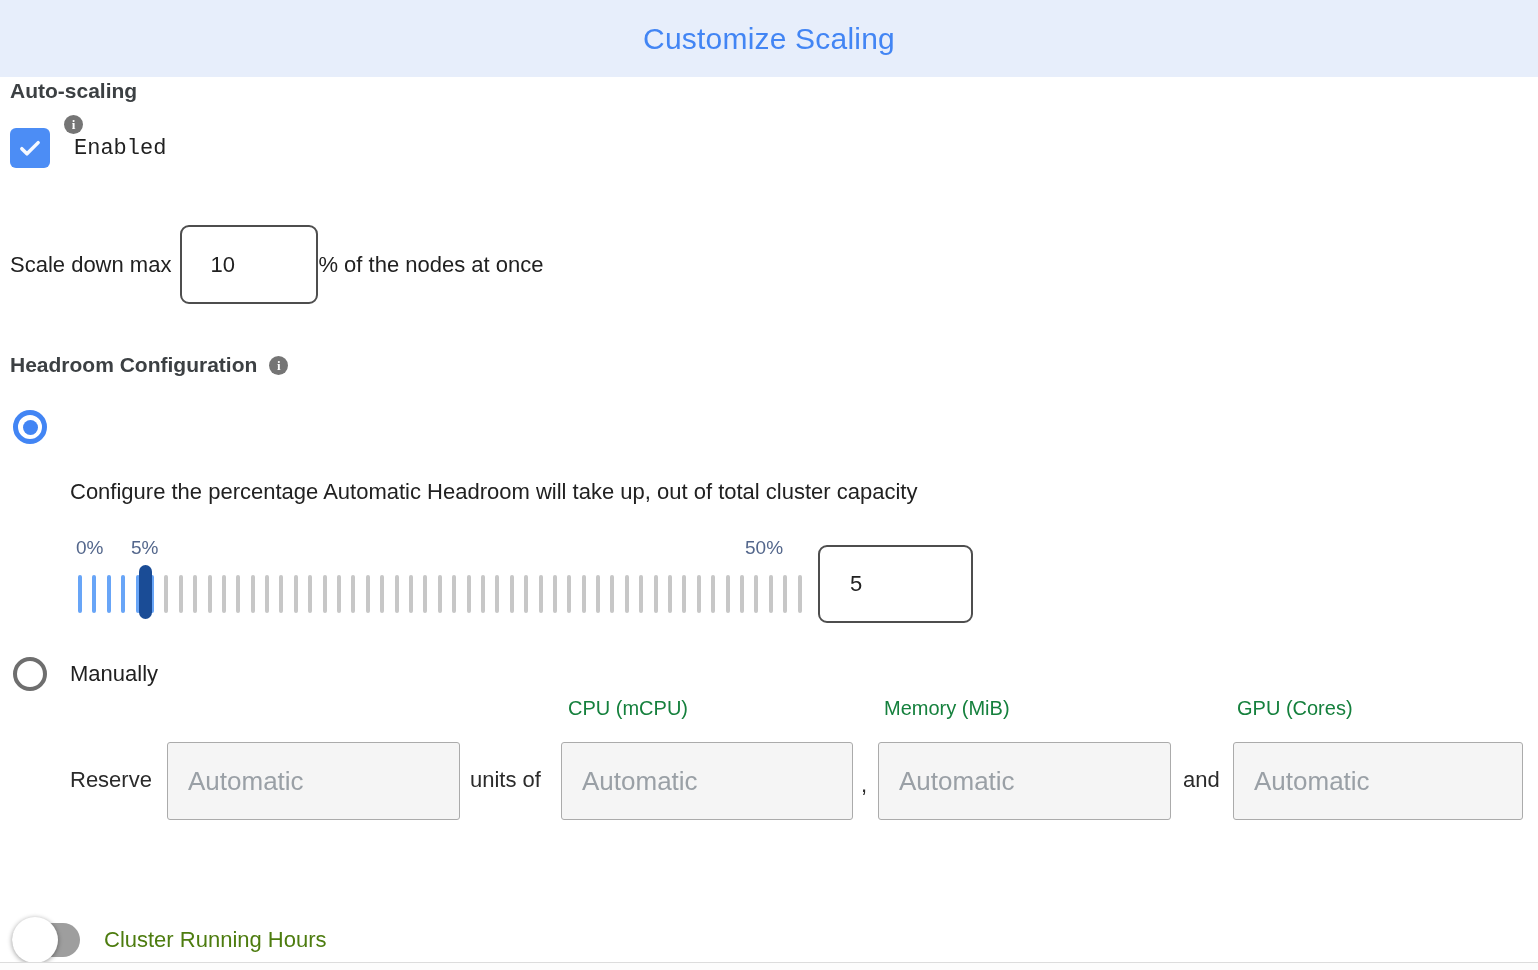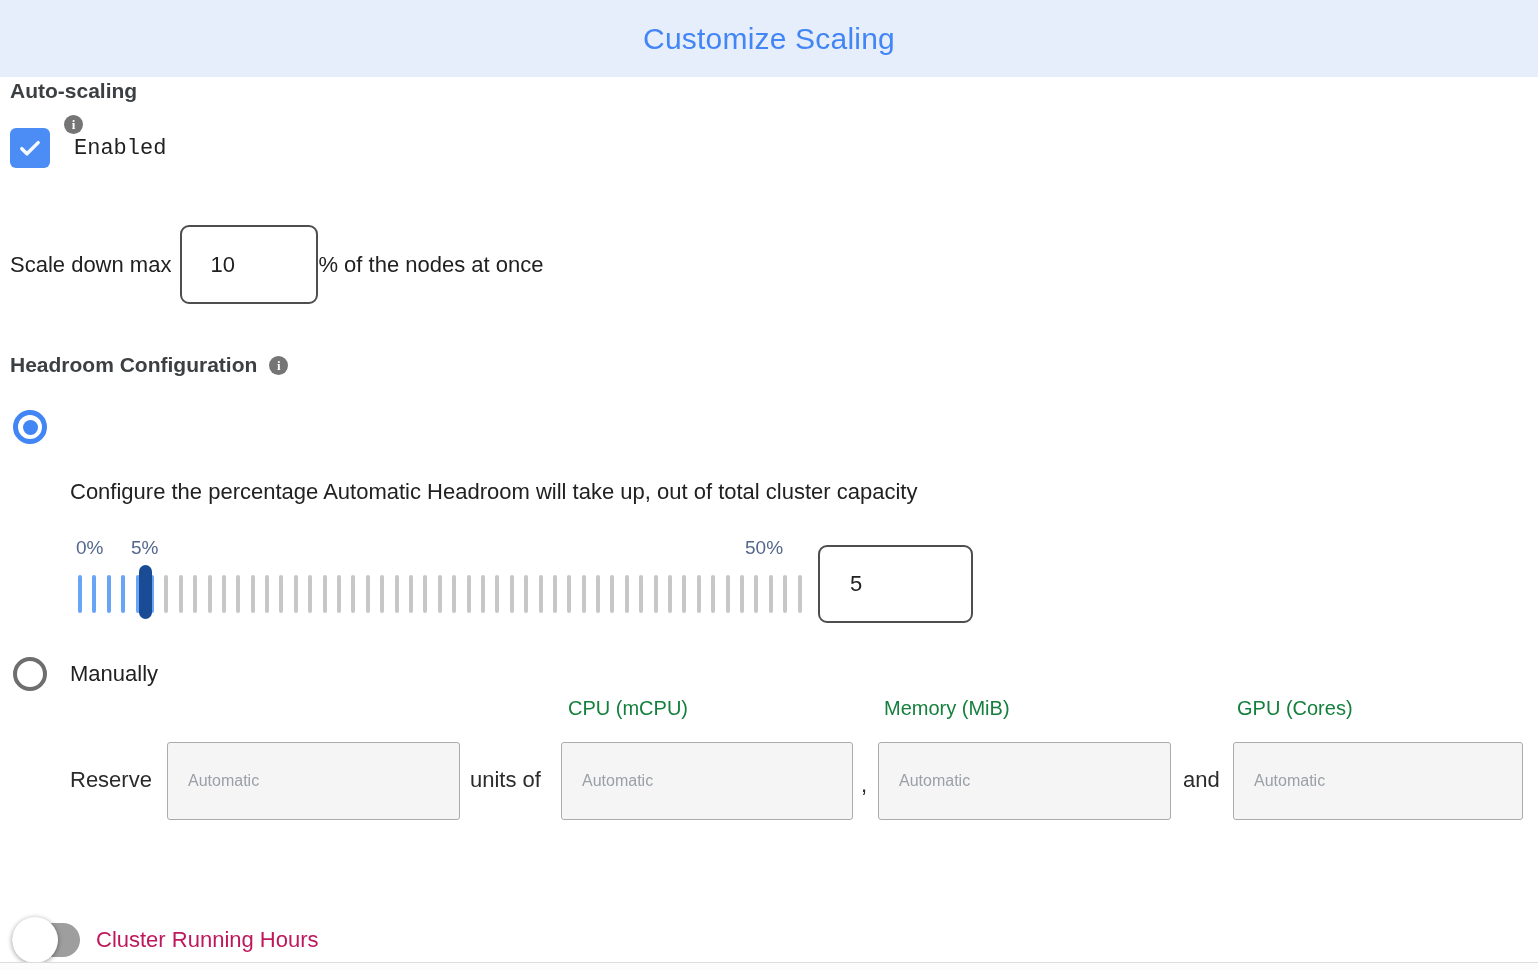--- a/index.html
+++ b/index.html
@@ -75,38 +75,38 @@
   .slider-handle {
     position: absolute; top: 565px; width: 13px; height: 54px;
     background: #1A4C96; border-radius: 7px; cursor: grab; z-index: 2;
   }
 
   
   .col-header { position: absolute; top: 697px; font-size: 20px; color: #15803d; }
   .auto-input {
     position: absolute; top: 742px; height: 78px;
     background: #F5F5F5; border: 1px solid #ABABAB; border-radius: 3px;
-    font-size: 16px; padding-left: 20px; color: #3C4043;
+    font-size: 26px; padding-left: 20px; color: #3C4043;
     font-family: "Liberation Sans", sans-serif; outline: none;
   }
   .auto-input::placeholder { color: #9AA0A6; opacity: 1; }
   .inline-label { position: absolute; font-size: 22px; color: #2b2b2b; }
 
   
   .toggle-row { position: absolute; left: 12px; top: 917px; display: flex; align-items: center; }
   .toggle { position: relative; width: 68px; height: 46px; cursor: pointer; flex: none; }
   .toggle-track {
     position: absolute; left: 0; top: 6px; width: 68px; height: 34px;
     border-radius: 17px; background: #9E9E9E;
   }
   .toggle-knob {
     position: absolute; left: 0; top: 0; width: 46px; height: 46px; border-radius: 50%;
     background: #fff; box-shadow: 0 1px 5px rgba(0,0,0,0.4);
   }
-  .toggle-label { margin-left: 16px; font-size: 22px; color: #be185d; white-space: nowrap; }
+  .toggle-label { margin-left: 24px; font-size: 22px; color: #4d7c0f; white-space: nowrap; }
 
   .bottom-divider { position: absolute; left: 0; top: 962px; width: 100%; height: 1px; background: #DCDCDC; }
   .bottom-strip { position: absolute; left: 0; top: 963px; width: 100%; height: 7px; background: #FCFCFC; }
 </style>
 </head>
 <body>
 
 <div class="page">
 
   <div class="header">

